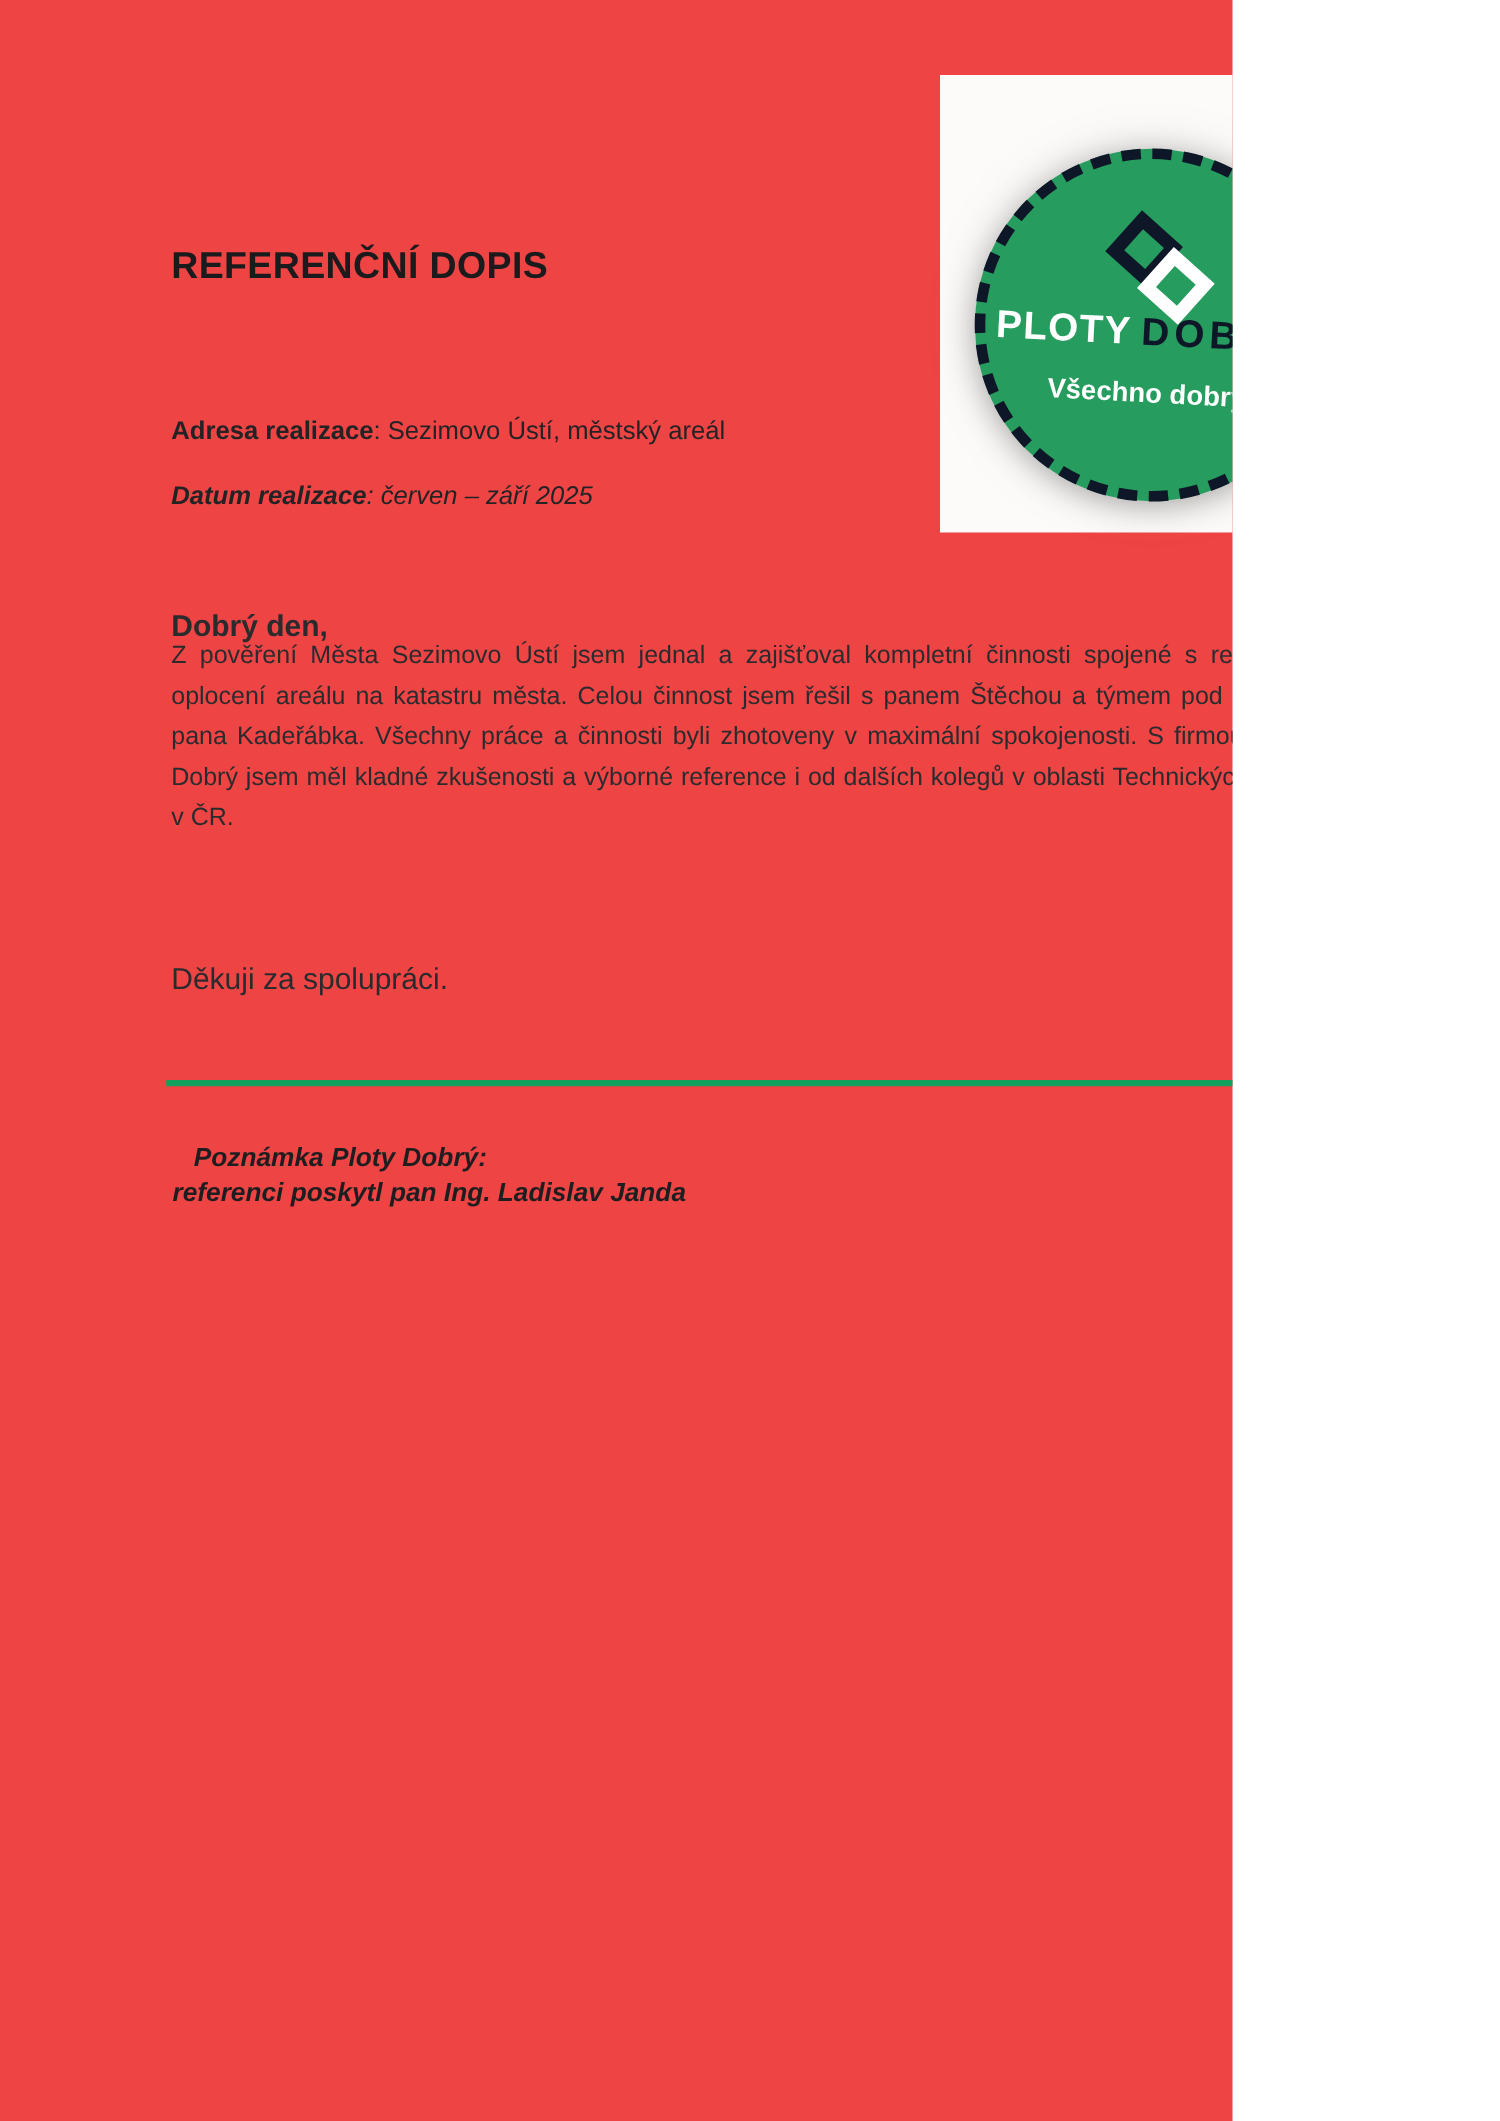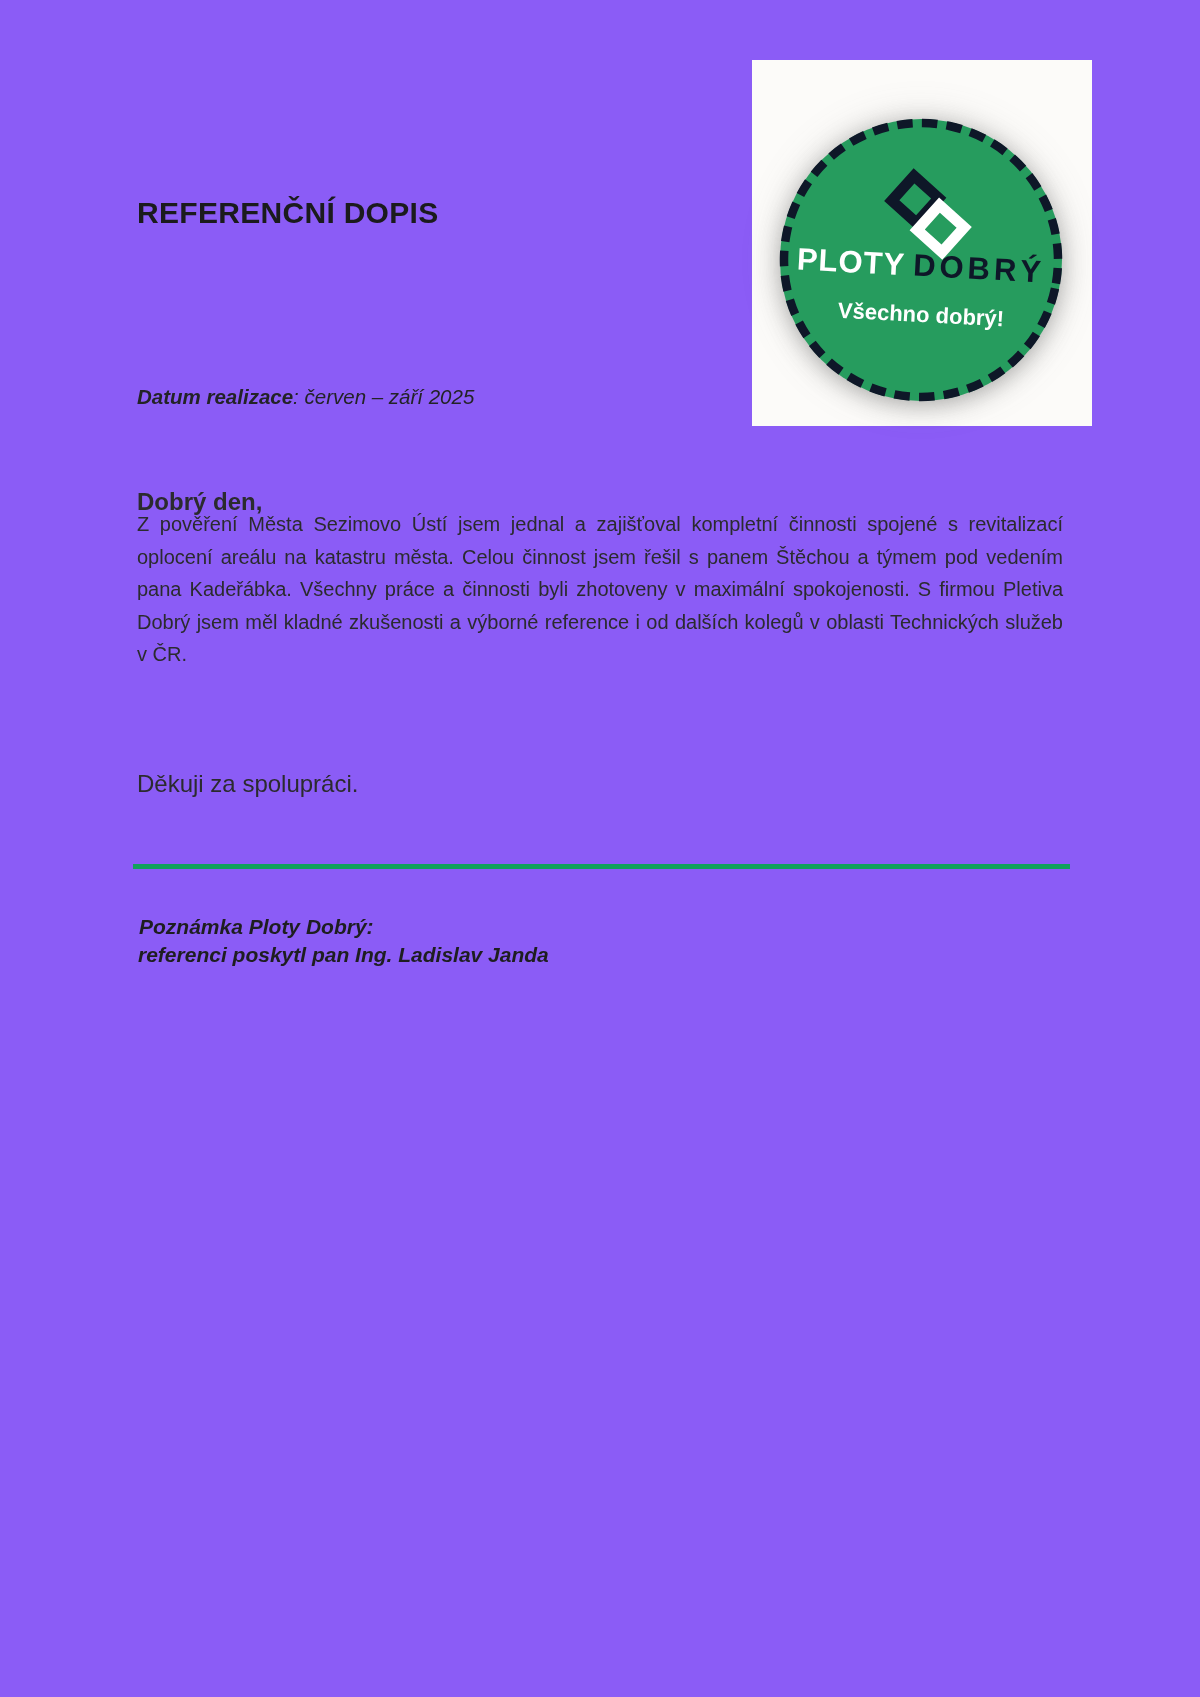--- a/index.html
+++ b/index.html
@@ -2,23 +2,23 @@
 <html><head>
 <meta charset="utf-8">
 <style>
   html, body {
     margin: 0;
     padding: 0;
     background: #ffffff;
   }
   .page {
     position: relative;
-    width: 1200px;
+    width: 986px;
     height: 1697px;
-    background: #8b5cf6;
+    background: #ef4444;
     overflow: hidden;
     font-family: "Liberation Sans", sans-serif;
     color: #2b2b2e;
   }
 
   
   .title {
     position: absolute;
     left: 137px;
     top: 196px;
@@ -80,21 +80,21 @@
   .note {
     position: absolute;
     left: 138px;
     top: 913px;
     font-size: 21px;
     line-height: 27.5px;
     font-weight: 700;
     font-style: italic;
     color: #1e1e20;
   }
-  .note .note-line1 { margin-left: 1px; }
+  .note .note-line1 { margin-left: 17px; }
 
   
   .logo-backdrop {
     position: absolute;
     left: 752px;
     top: 60px;
     width: 340px;
     height: 366px;
     background: #fcfbf9;
   }
@@ -173,20 +173,23 @@
     <svg class="fence-icon" width="92" height="100" viewBox="-6 -8 94 100">
       <rect x="12" y="10" width="34" height="34" fill="none" stroke="#0e1728" stroke-width="11" transform="rotate(42 29 27)"></rect>
       <rect x="38" y="40" width="34" height="34" fill="none" stroke="#ffffff" stroke-width="11" transform="rotate(42 55 57)"></rect>
     </svg>
     <div class="brand-row">
       <span class="brand1">PLOTY</span><span class="brand2">DOBRÝ</span>
     </div>
     <div class="tagline">Všechno dobrý!</div>
   </div>
 
+  <div class="meta meta-1">
+    <span class="label">Adresa realizace</span><span>: Sezimovo Ústí, městský areál</span>
+  </div>
   <div class="meta meta-2">
     <span class="label">Datum realizace</span><span>: červen – září 2025</span>
   </div>
 
   <div class="greeting">Dobrý den,</div>
   <p class="body-par">Z pověření Města Sezimovo Ústí jsem jednal a zajišťoval kompletní činnosti spojené s revitalizací oplocení areálu na katastru města. Celou činnost jsem řešil s panem Štěchou a týmem pod vedením pana Kadeřábka. Všechny práce a činnosti byli zhotoveny v maximální spokojenosti. S firmou Pletiva Dobrý jsem měl kladné zkušenosti a výborné reference i od dalších kolegů v oblasti Technických služeb v ČR.</p>
   <div class="closing">Děkuji za spolupráci.</div>
 
   <div class="divider"></div>
 

